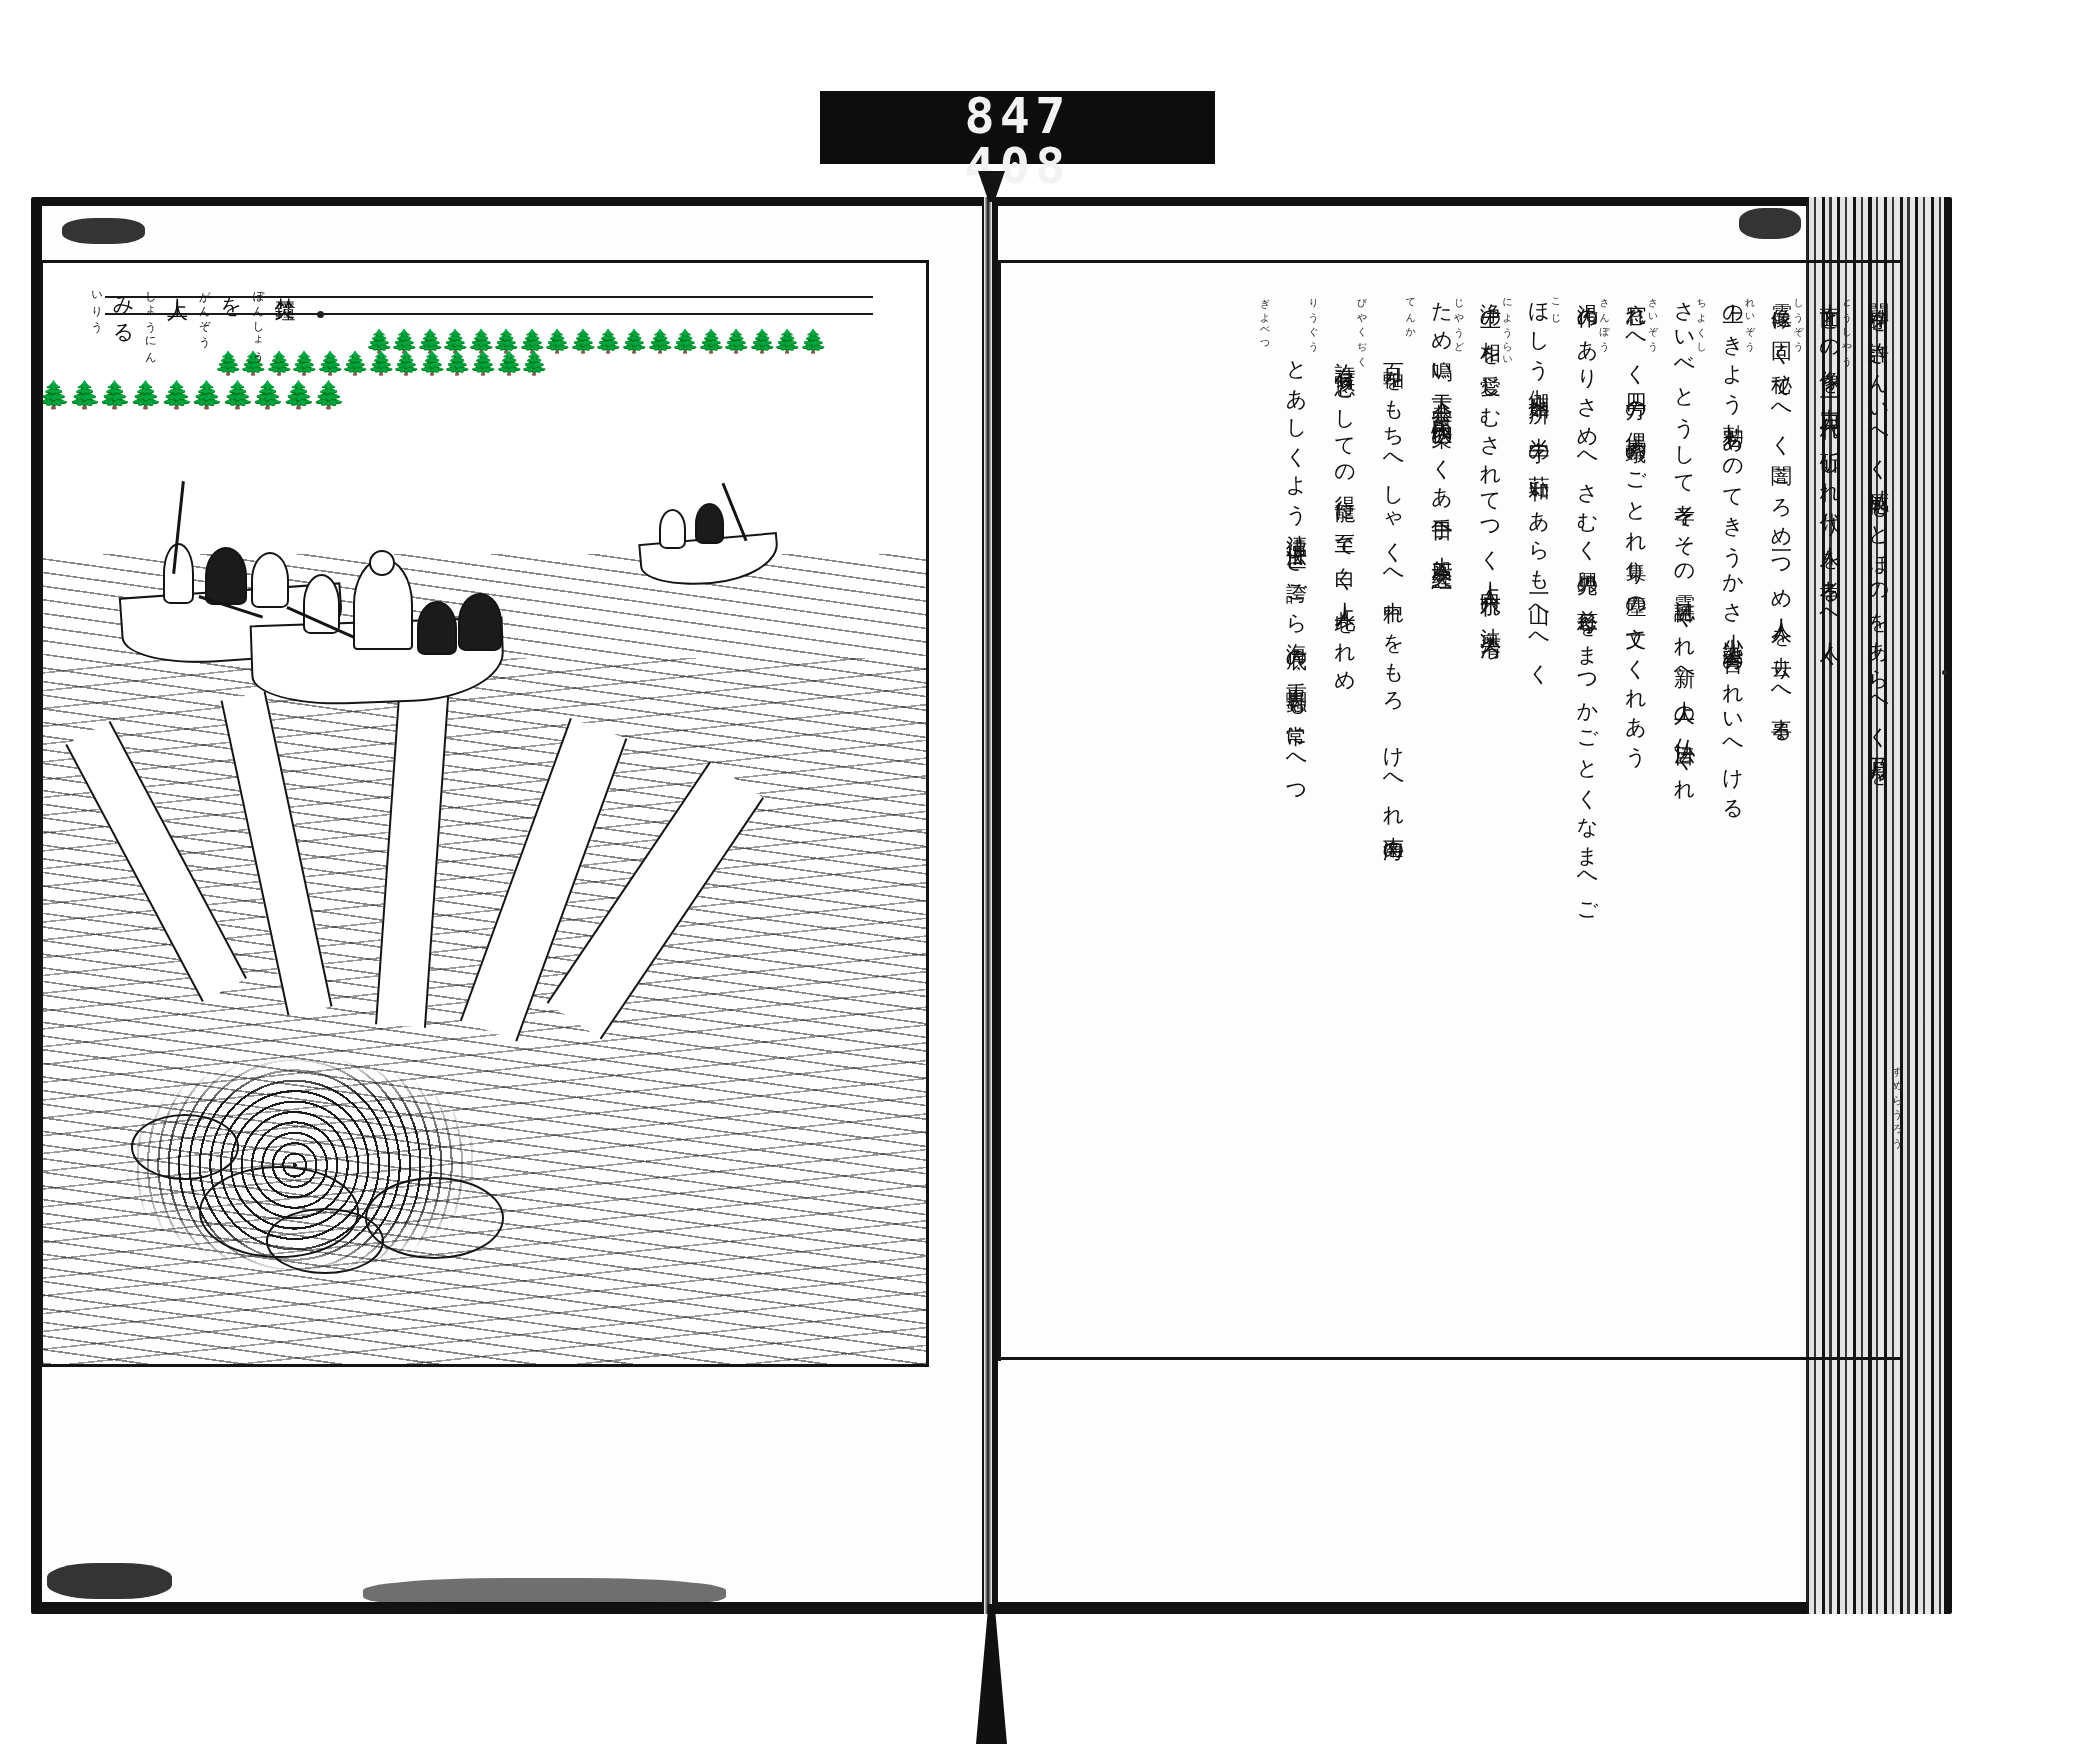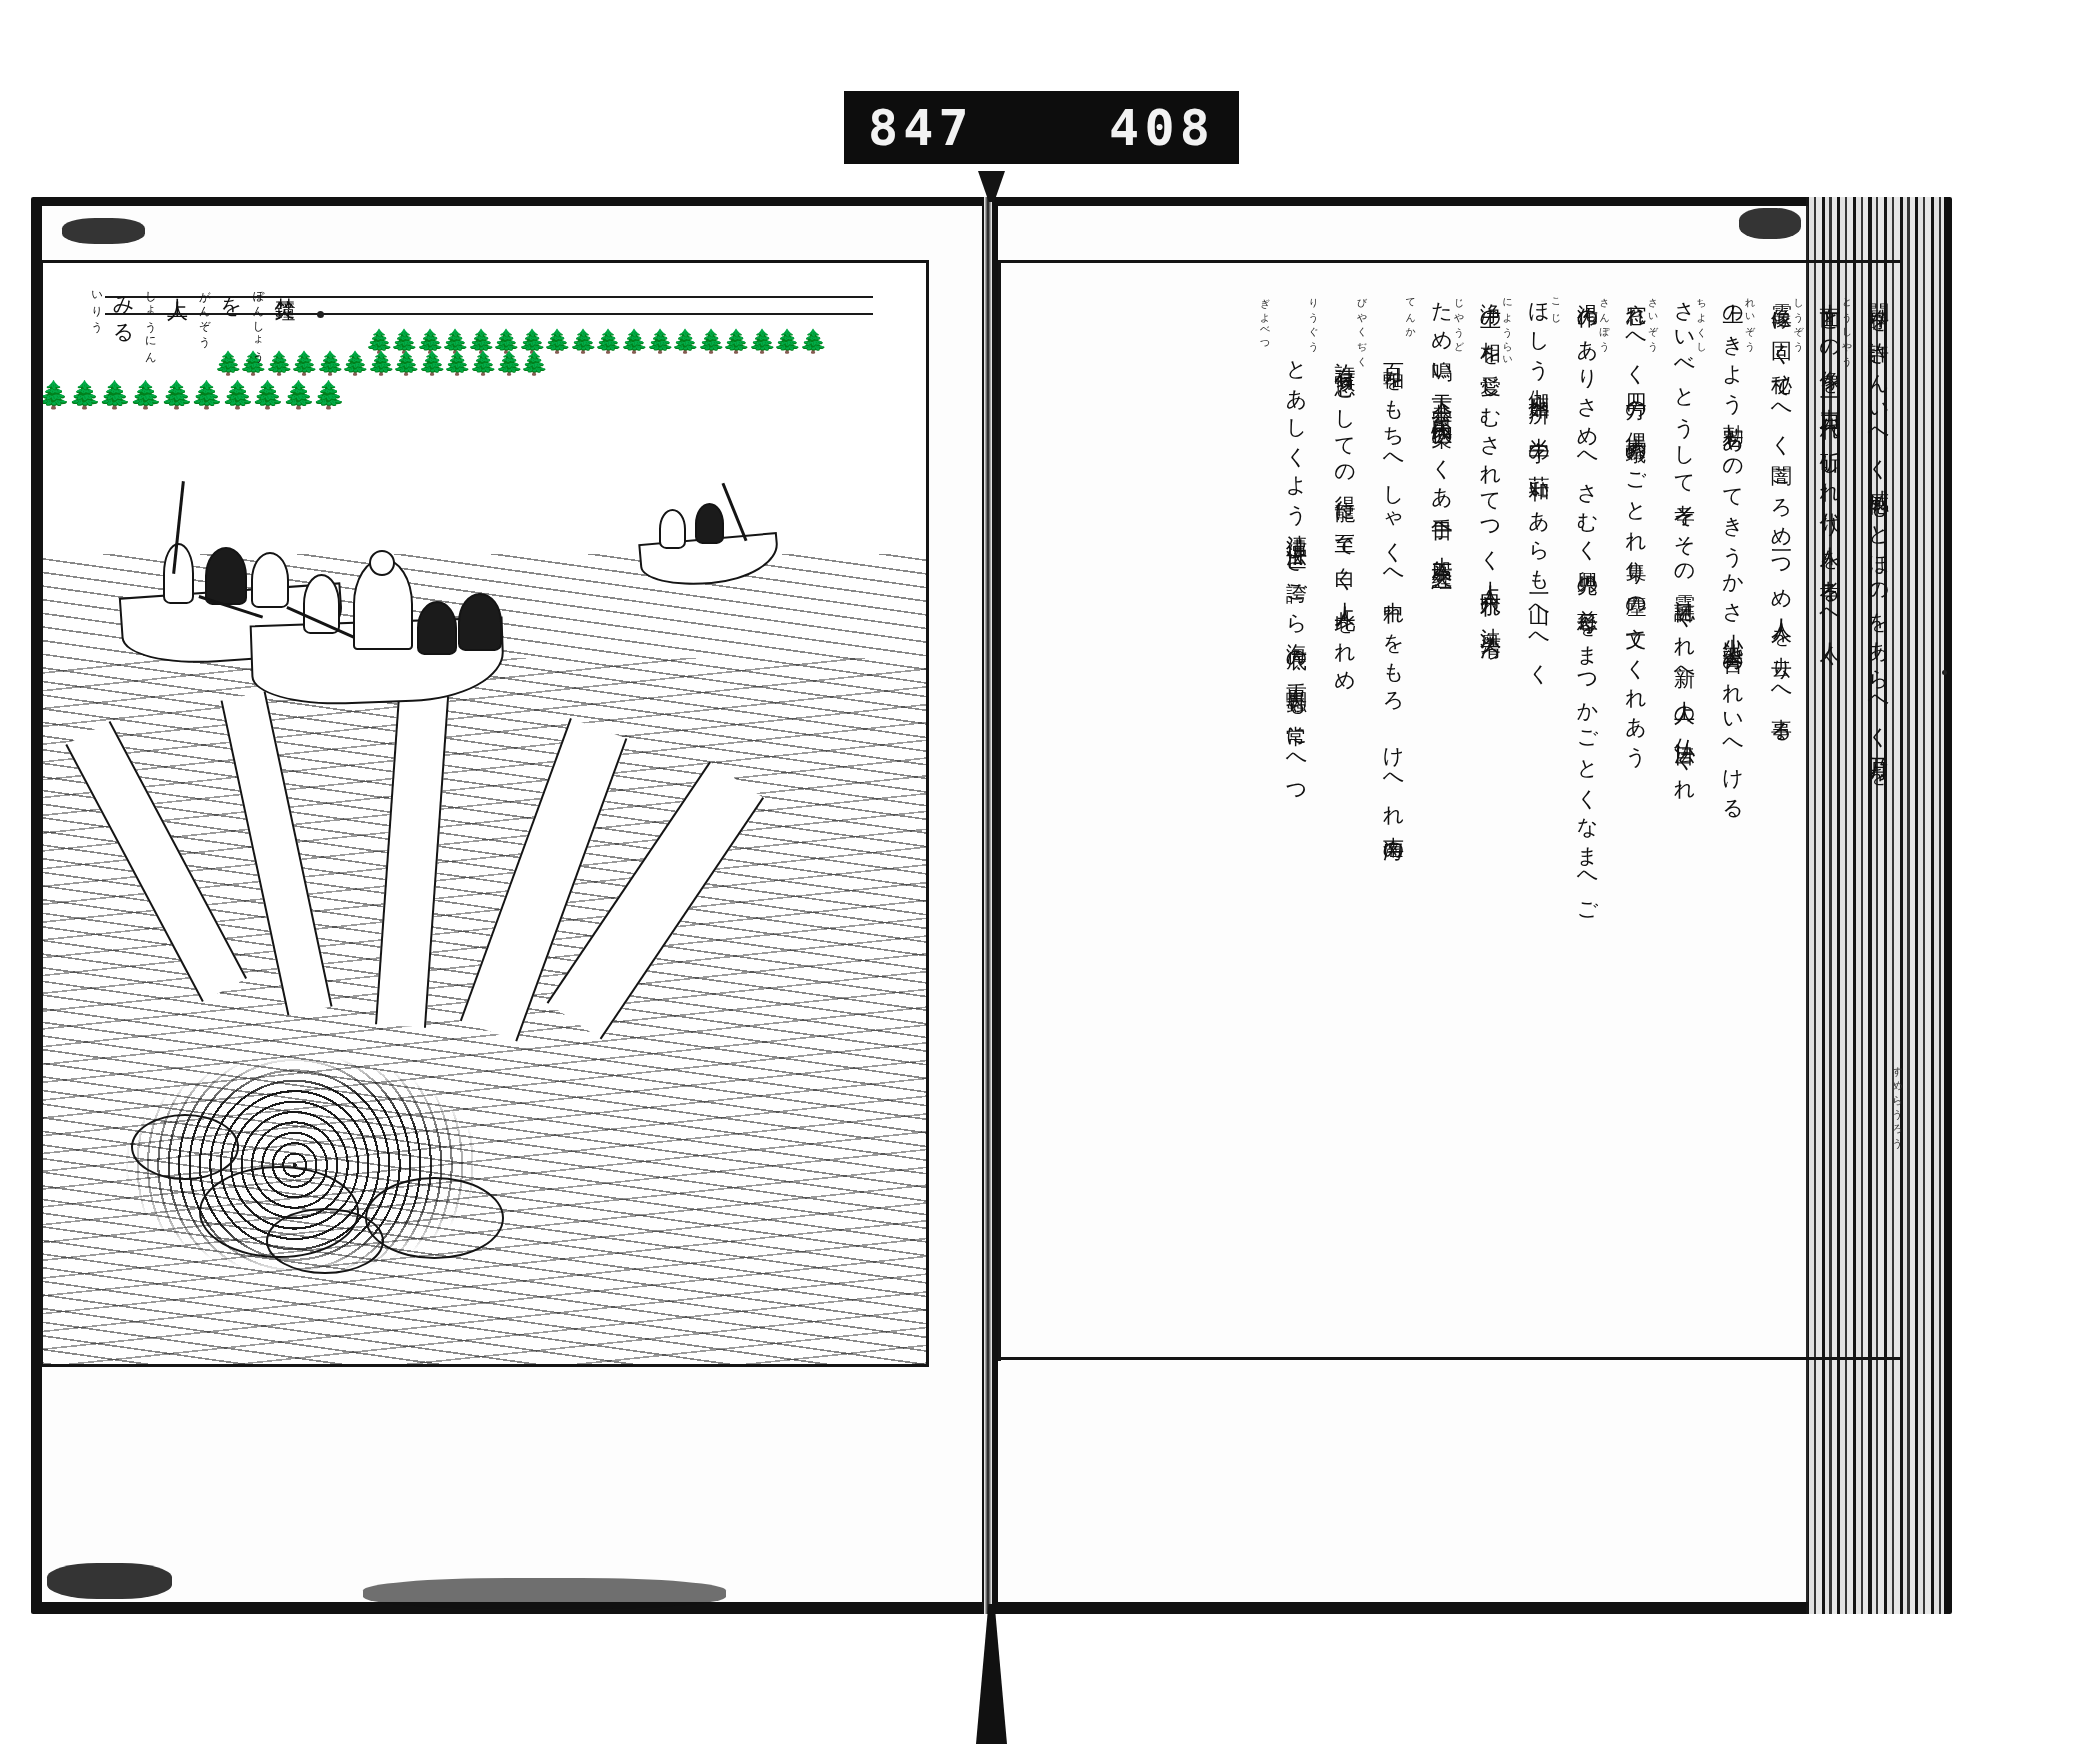--- a/index.html
+++ b/index.html
@@ -14,30 +14,31 @@
     position: relative;
     width: 2077px;
     height: 1762px;
     background: #ffffff;
     overflow: hidden;
   }
 
   
   .counter-strip {
     position: absolute;
-    left: 844px;
+    left: 820px;
     top: 91px;
     width: 395px;
     height: 73px;
     background: #0d0d0d;
     display: flex;
     align-items: center;
     justify-content: space-between;
     padding: 0 24px;
     box-sizing: border-box;
+    flex-direction: column;
   }
   .counter-digits {
     font-family: "DejaVu Sans Mono", monospace;
     font-size: 50px;
     letter-spacing: 5.2px;
     color: #f2f2f2;
     font-weight: 700;
     line-height: 1;
   }
 

